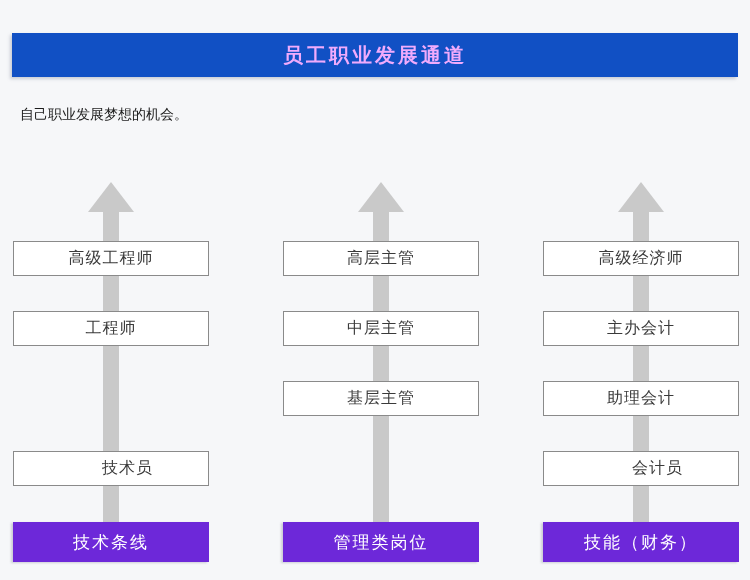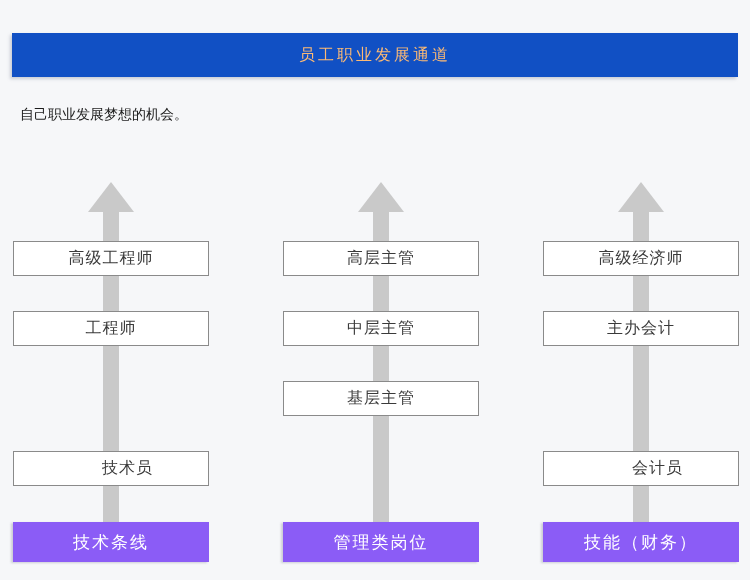--- a/index.html
+++ b/index.html
@@ -12,21 +12,21 @@
   .stage{position:absolute;inset:0;width:750px;height:580px;}
 
   
   .title-bar{
     position:absolute;left:12px;top:33px;width:726px;height:44px;
     background:#1150c4;
     display:flex;align-items:center;justify-content:center;
     box-shadow:-2px 2px 3px rgba(150,155,170,0.45);
   }
   .title-bar span{
-    color:#fdba74;font-size:16px;font-weight:normal;letter-spacing:3px;
+    color:#f0abfc;font-size:20px;font-weight:bold;letter-spacing:3px;
   }
 
   
   .intro{
     position:absolute;left:20px;top:100px;width:716px;
     font-size:14px;line-height:29px;color:#1c1c1c;
   }
   .intro span{display:block;}
 
   
@@ -57,21 +57,21 @@
     z-index:1;
   }
   .level-box span{font-size:16px;letter-spacing:1px;color:#3a3a3a;}
   .lv-top{top:241px;}
   .lv-2{top:311px;}
   .lv-3{top:381px;}
   .lv-bottom{top:451px;padding-left:33px;}
 
   .track-label{
     position:absolute;left:0;top:522px;width:196px;height:40px;
-    background:#8b5cf6;
+    background:#6d28d9;
     display:flex;align-items:center;justify-content:center;
     box-shadow:-2px 1px 2px rgba(150,155,170,0.45);
     z-index:1;
   }
   .track-label span{color:#ffffff;font-size:17px;letter-spacing:2px;}
 </style>
 </head>
 <body>
 
 <div class="stage">
@@ -120,20 +120,23 @@
 
   <div class="track track-3">
     <div class="arrow-head"></div>
     <div class="arrow-shaft"></div>
     <div class="level-box lv-top">
       <span>高级经济师</span>
     </div>
     <div class="level-box lv-2">
       <span>主办会计</span>
     </div>
+    <div class="level-box lv-3">
+      <span>助理会计</span>
+    </div>
     <div class="level-box lv-bottom">
       <span>会计员</span>
     </div>
     <div class="track-label">
       <span>技能（财务）</span>
     </div>
   </div>
 
 </div>
 

